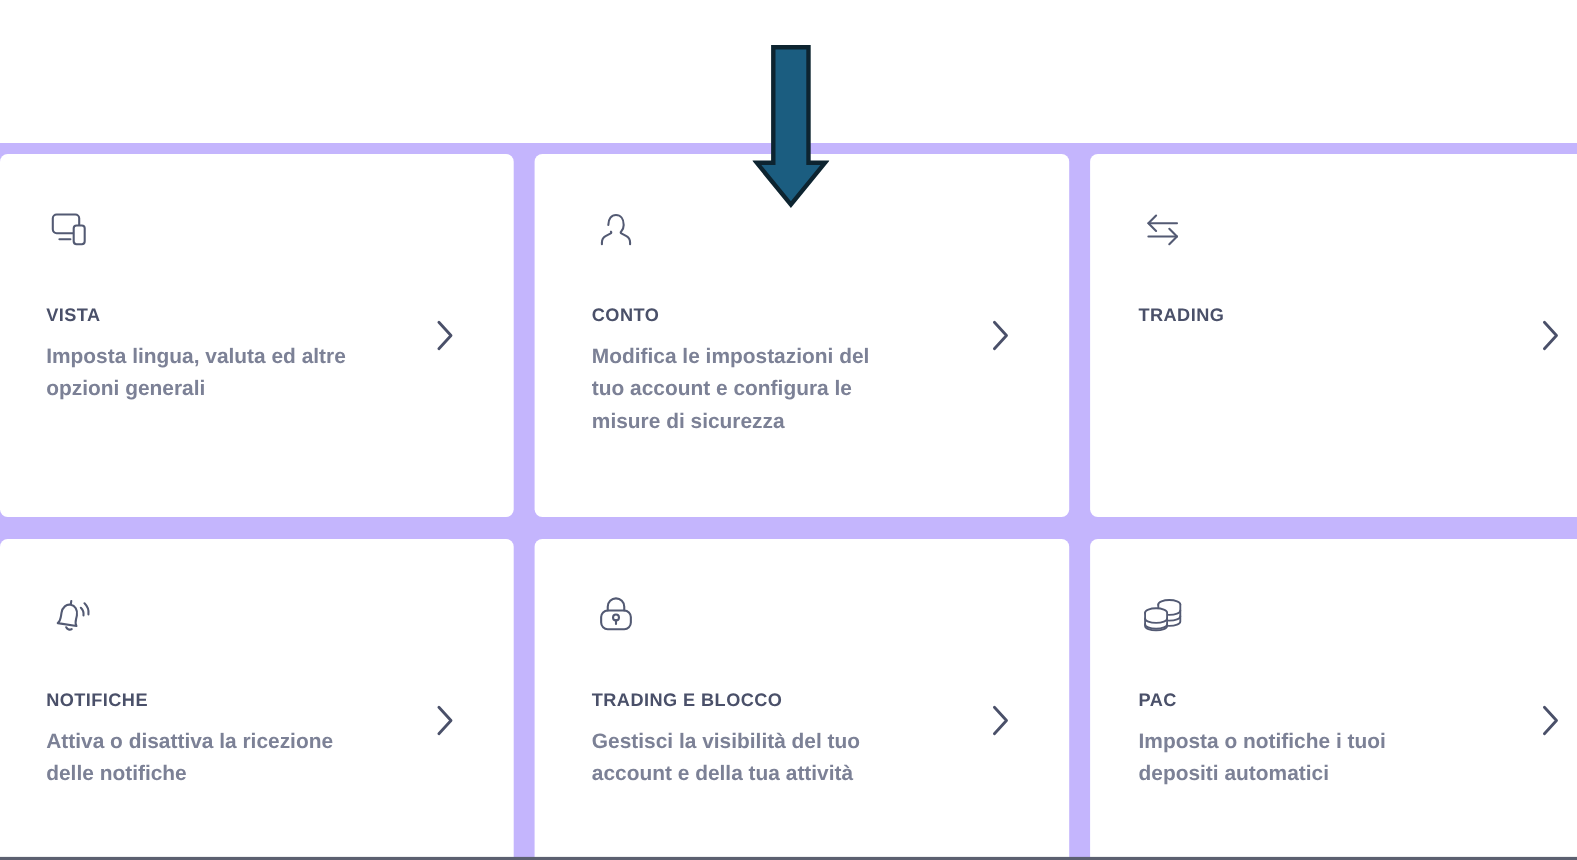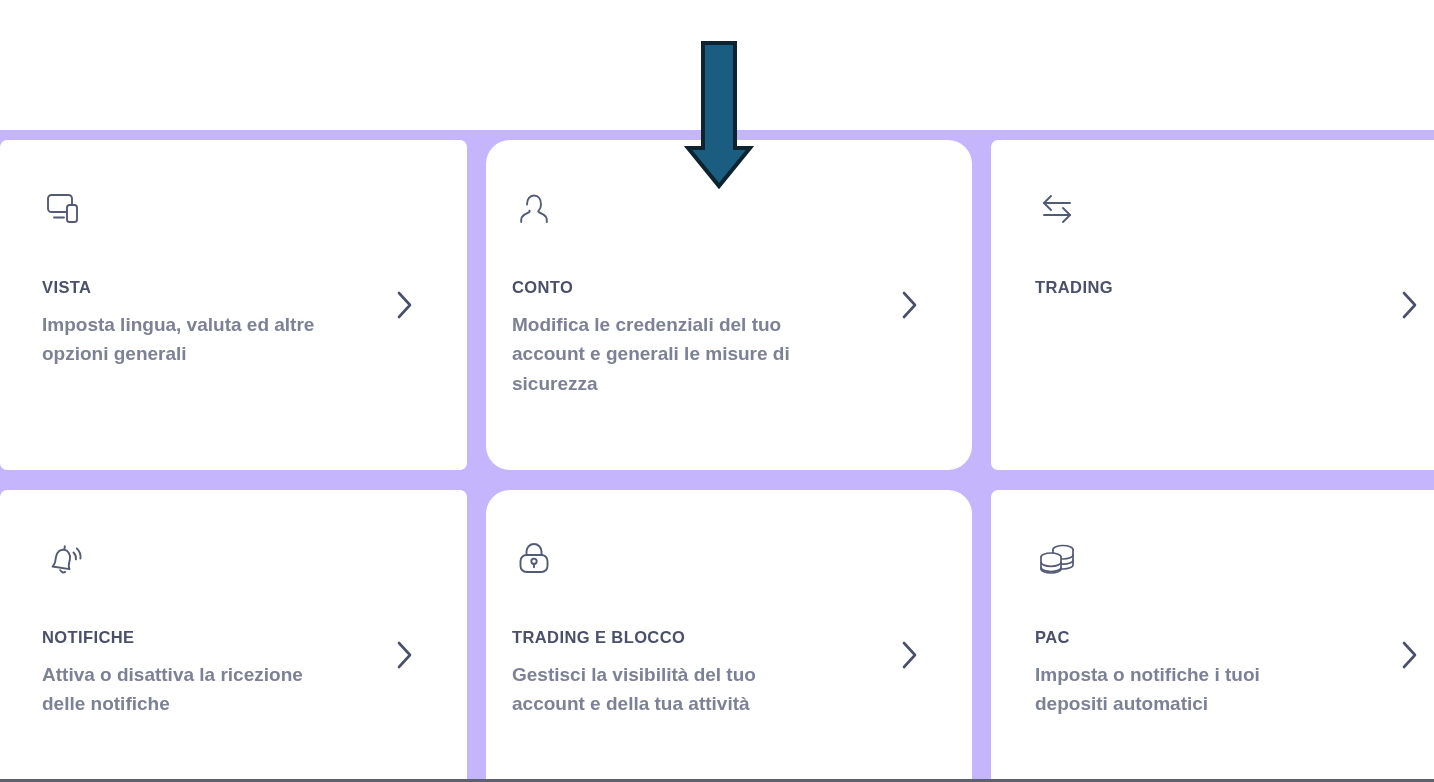--- a/index.html
+++ b/index.html
@@ -46,21 +46,21 @@
 
   .settings-card {
     position: relative;
     background: #ffffff;
     border-radius: 7px;
     padding: 46px 0 0 42px;
     cursor: pointer;
     overflow: hidden;
   }
   
-  .settings-card.col-2 { padding-left: 26px; margin-left: 0; border-radius: 24px; }
+  .settings-card.col-2 { padding-left: 52px; margin-left: 0; }
   .settings-card.col-3 { padding-left: 44px; }
 
   .card-icon {
     width: 44px;
     height: 44px;
     color: #535a73;
     display: block;
     margin-bottom: 48px;
   }
   .card-icon svg { display: block; }
@@ -140,21 +140,21 @@
     </div>
 
     <div class="settings-card col-2">
       <span class="card-icon">
         <svg width="44" height="44" viewBox="0 0 44 44" fill="none" stroke="currentColor" stroke-width="1.9" stroke-linecap="round" stroke-linejoin="round">
           <path d="M15 18.5 C15 12.8 17.9 9.5 22 9.5 C26.1 9.5 29 12.8 29 18.5 C29 21.6 27.6 23.6 26.6 24.6 C26.1 25.1 26.2 25.8 26.8 26.1 L31.5 28.6 C33.6 29.8 34.8 32 34.8 34.4 L34.8 36"></path>
           <path d="M9.2 36 L9.2 34.4 C9.2 32 10.4 29.8 12.5 28.6 L17.2 26.1 C17.8 25.8 17.9 25.1 17.4 24.6"></path>
         </svg>
       </span>
       <div class="card-title">CONTO</div>
-      <div class="card-desc">Modifica le credenziali del tuo account e generali le misure di sicurezza</div>
+      <div class="card-desc">Modifica le impostazioni del tuo account e configura le misure di sicurezza</div>
       <span class="card-chevron">
         <svg width="22" height="34" viewBox="0 0 22 34" fill="none" stroke="currentColor" stroke-width="2.6" stroke-linecap="round" stroke-linejoin="round">
           <polyline points="6,5 17,17 6,29"></polyline>
         </svg>
       </span>
     </div>
 
     <div class="settings-card col-3">
       <span class="card-icon">
         <svg width="44" height="44" viewBox="0 0 44 44" fill="none" stroke="currentColor" stroke-width="1.9" stroke-linecap="round" stroke-linejoin="round">

